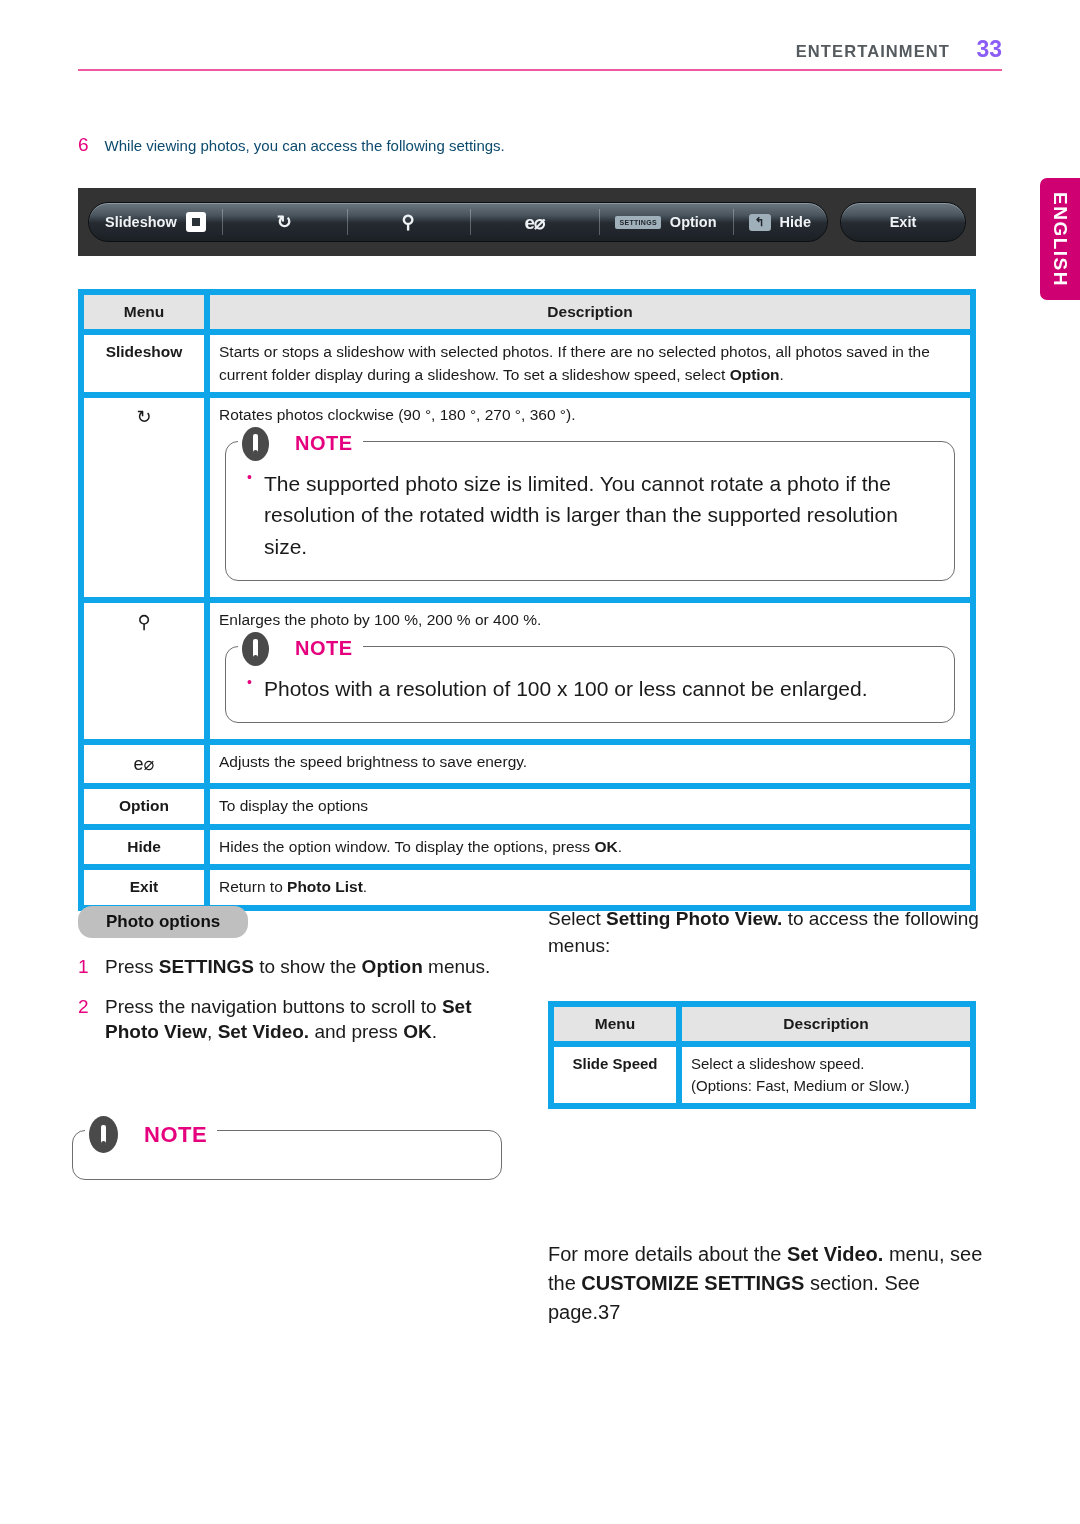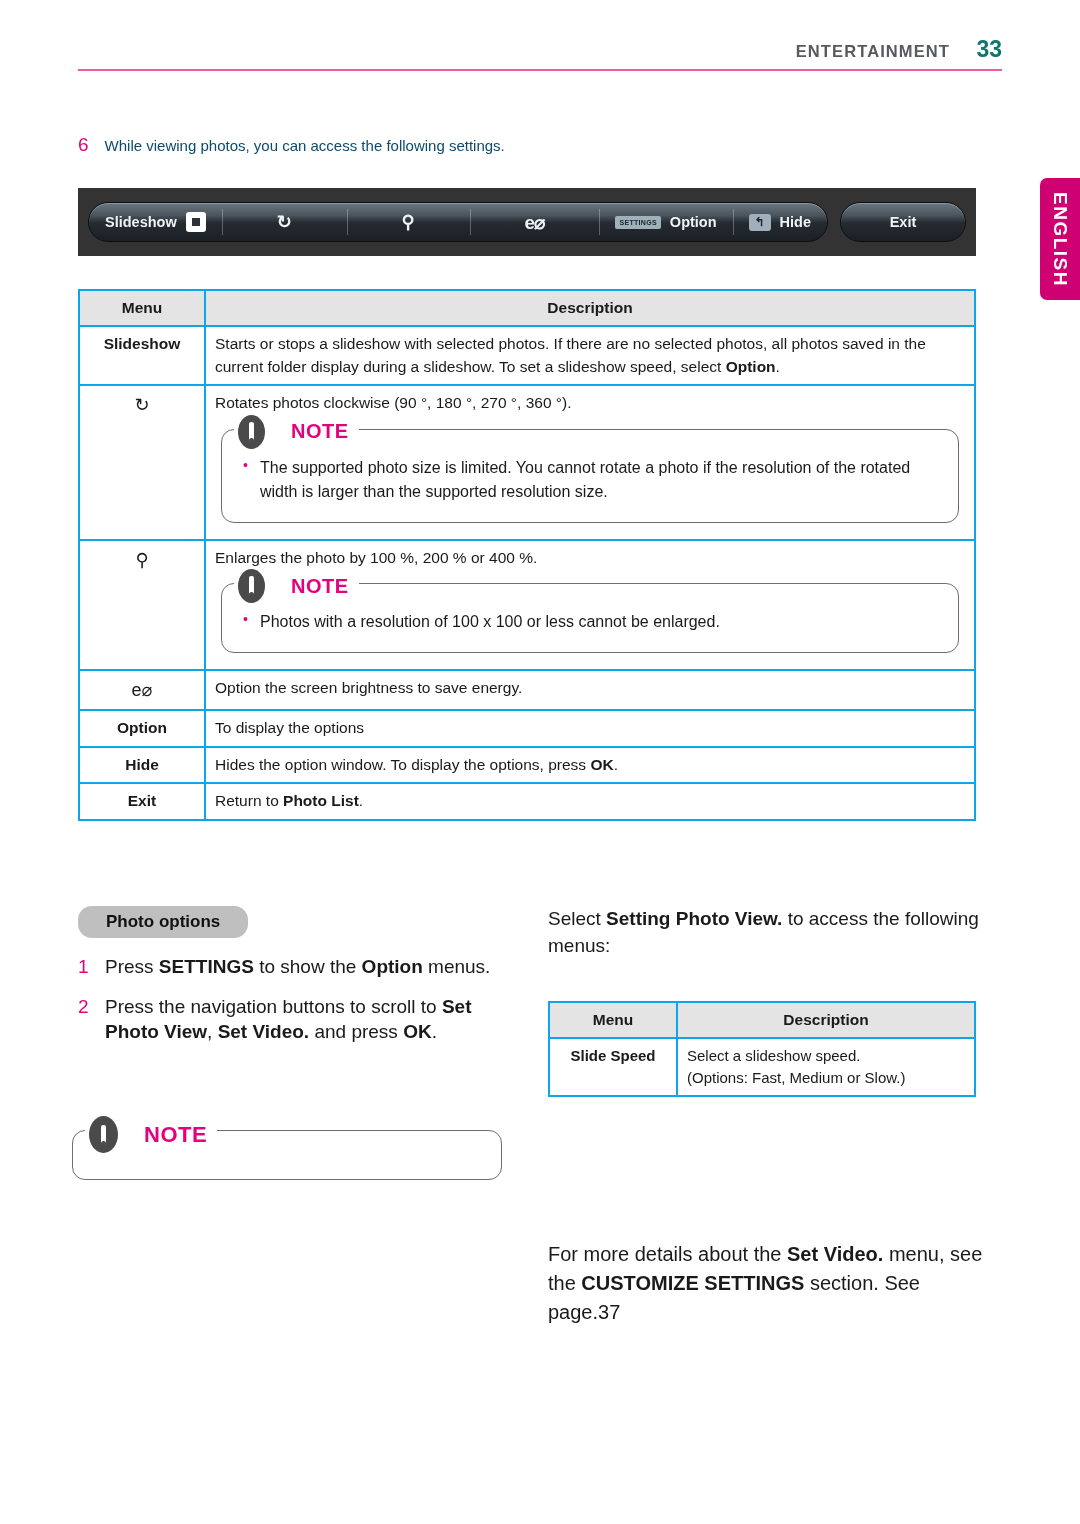--- a/index.html
+++ b/index.html
@@ -13,30 +13,30 @@
     overflow: hidden;
   }
 
   
   .page-header {
     position: absolute; top: 36px; left: 78px; right: 78px;
     height: 46px;
   }
   .header-row {
     display: flex; align-items: baseline; justify-content: flex-end;
-    gap: 24px;
+    gap: 16px;
     padding-bottom: 6px;
   }
   .header-section {
     font-size: 16.5px; font-weight: bold; letter-spacing: 1.1px;
     color: #555a5e;
   }
   .header-page {
-    font-size: 23px; font-weight: bold; color: #0f766e;
-    min-width: 28px; text-align: right;
+    font-size: 23px; font-weight: bold; color: #8b5cf6;
+    min-width: 28px; text-align: right; margin-left: 8px;
   }
   .header-rule {
     height: 2px; background: #ef5ba1; width: 100%;
   }
 
   
   .lang-tab {
     position: absolute; right: 0; top: 178px;
     width: 40px; height: 122px;
     background: #cf0072;
@@ -116,21 +116,21 @@
     font-size: 12px; font-weight: bold; line-height: 1;
   }
 
   
   table.manual {
     border-collapse: collapse;
     font-size: 15.5px;
     width: 100%;
   }
   table.manual th, table.manual td {
-    border: 2px solid #0ea5e9;
+    border: 6px solid #0ea5e9;
     padding: 6px 9px;
     vertical-align: top;
     line-height: 1.45;
   }
   table.manual th {
     background: #e4e4e4;
     font-weight: bold;
     text-align: center;
     font-size: 15.5px;
   }
@@ -174,21 +174,21 @@
     content:""; position:absolute; left:0; bottom:-1px;
     width:5px; height:5px; background:#4a4a4a; border-radius:50%;
     box-shadow: 0 0 0 0 #fff;
   }
   .note-title {
     color: #e5007e; font-weight: bold; font-size: 20px; letter-spacing: .5px;
   }
   .note ul { list-style: none; margin: 0; padding: 0; }
   .note li {
     position: relative; padding-left: 20px; margin-bottom: 4px;
-    font-size: 16px; line-height: 1.5;
+    font-size: 21px; line-height: 1.5;
   }
   .note li::before {
     content: "•"; position: absolute; left: 3px; top: -1px;
     color: #e5007e; font-size: 14px;
   }
 
   
   .pill-heading {
     position: absolute; top: 906px; left: 78px;
     background: #bfbfbf; color: #111;
@@ -333,21 +333,21 @@
               </div>
               <ul>
                 <li>Photos with a resolution of 100 x 100 or less cannot be enlarged.</li>
               </ul>
             </div>
           </td>
         </tr>
         <tr>
           <td class="menu-cell icon-cell">e⌀</td>
           <td>
-            <div>Option the screen brightness to save energy.</div>
+            <div>Adjusts the speed brightness to save energy.</div>
           </td>
         </tr>
         <tr>
           <td class="menu-cell">Option</td>
           <td>
             <div>To display the options</div>
           </td>
         </tr>
         <tr>
           <td class="menu-cell">Hide</td>

